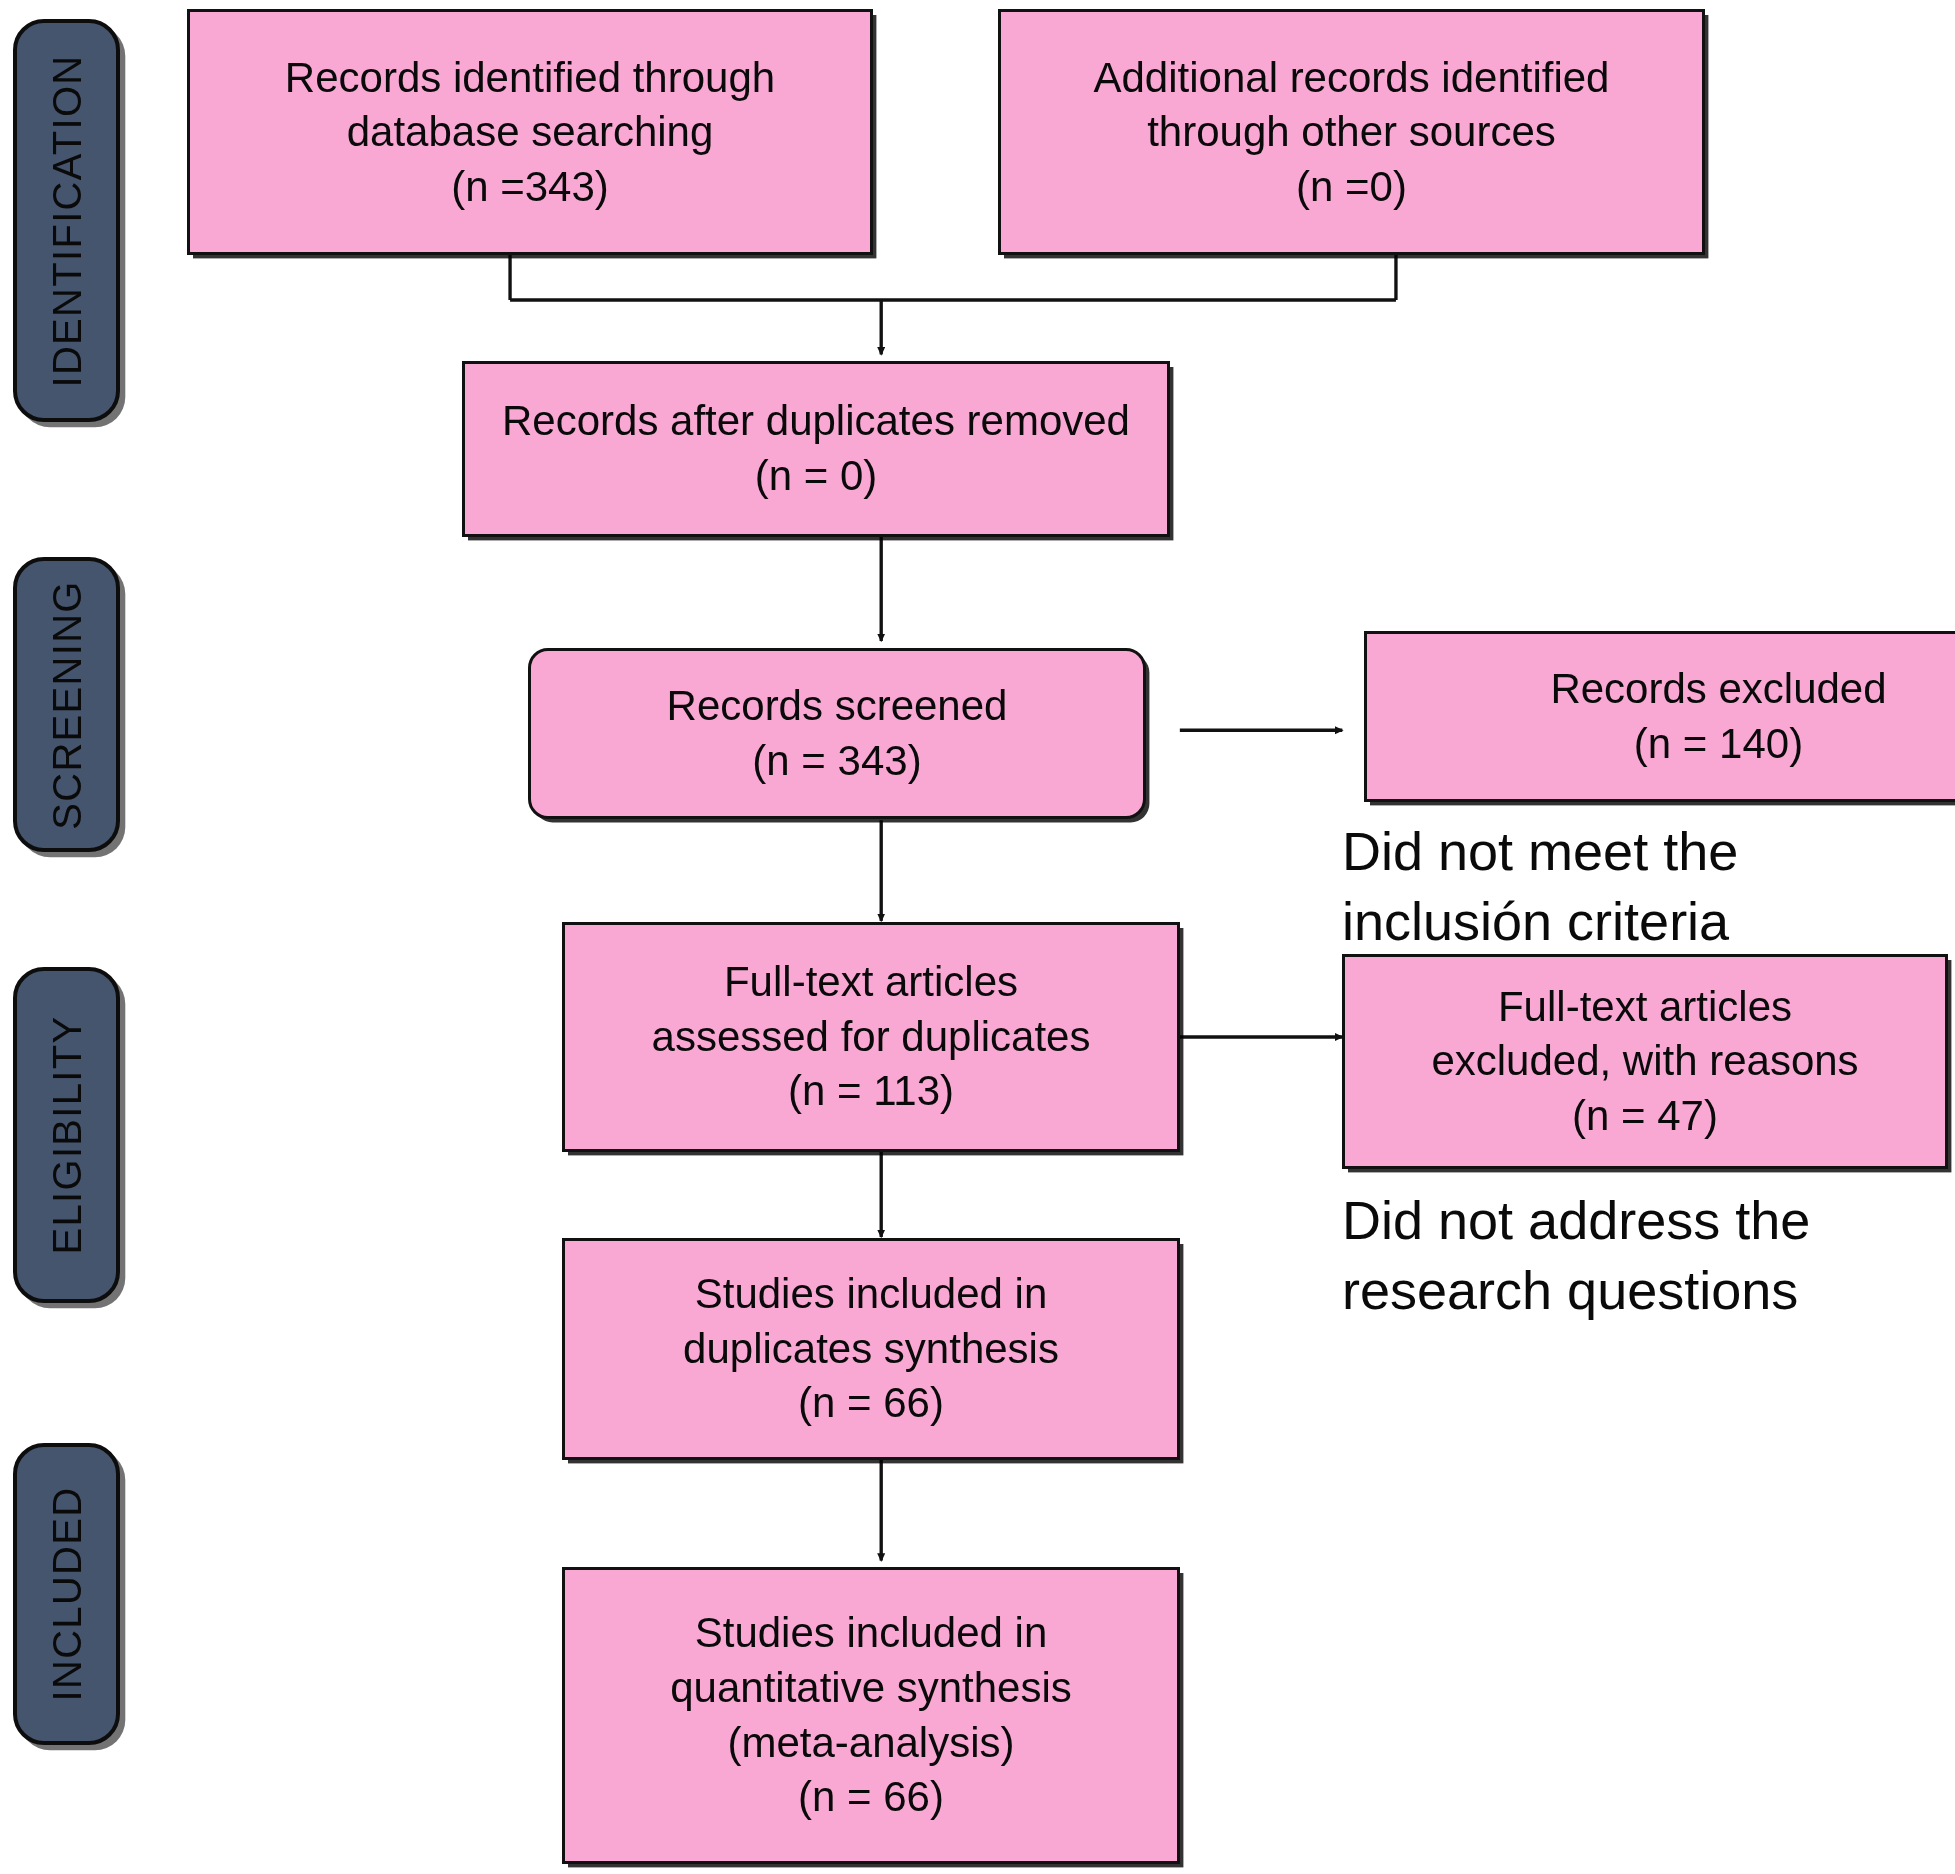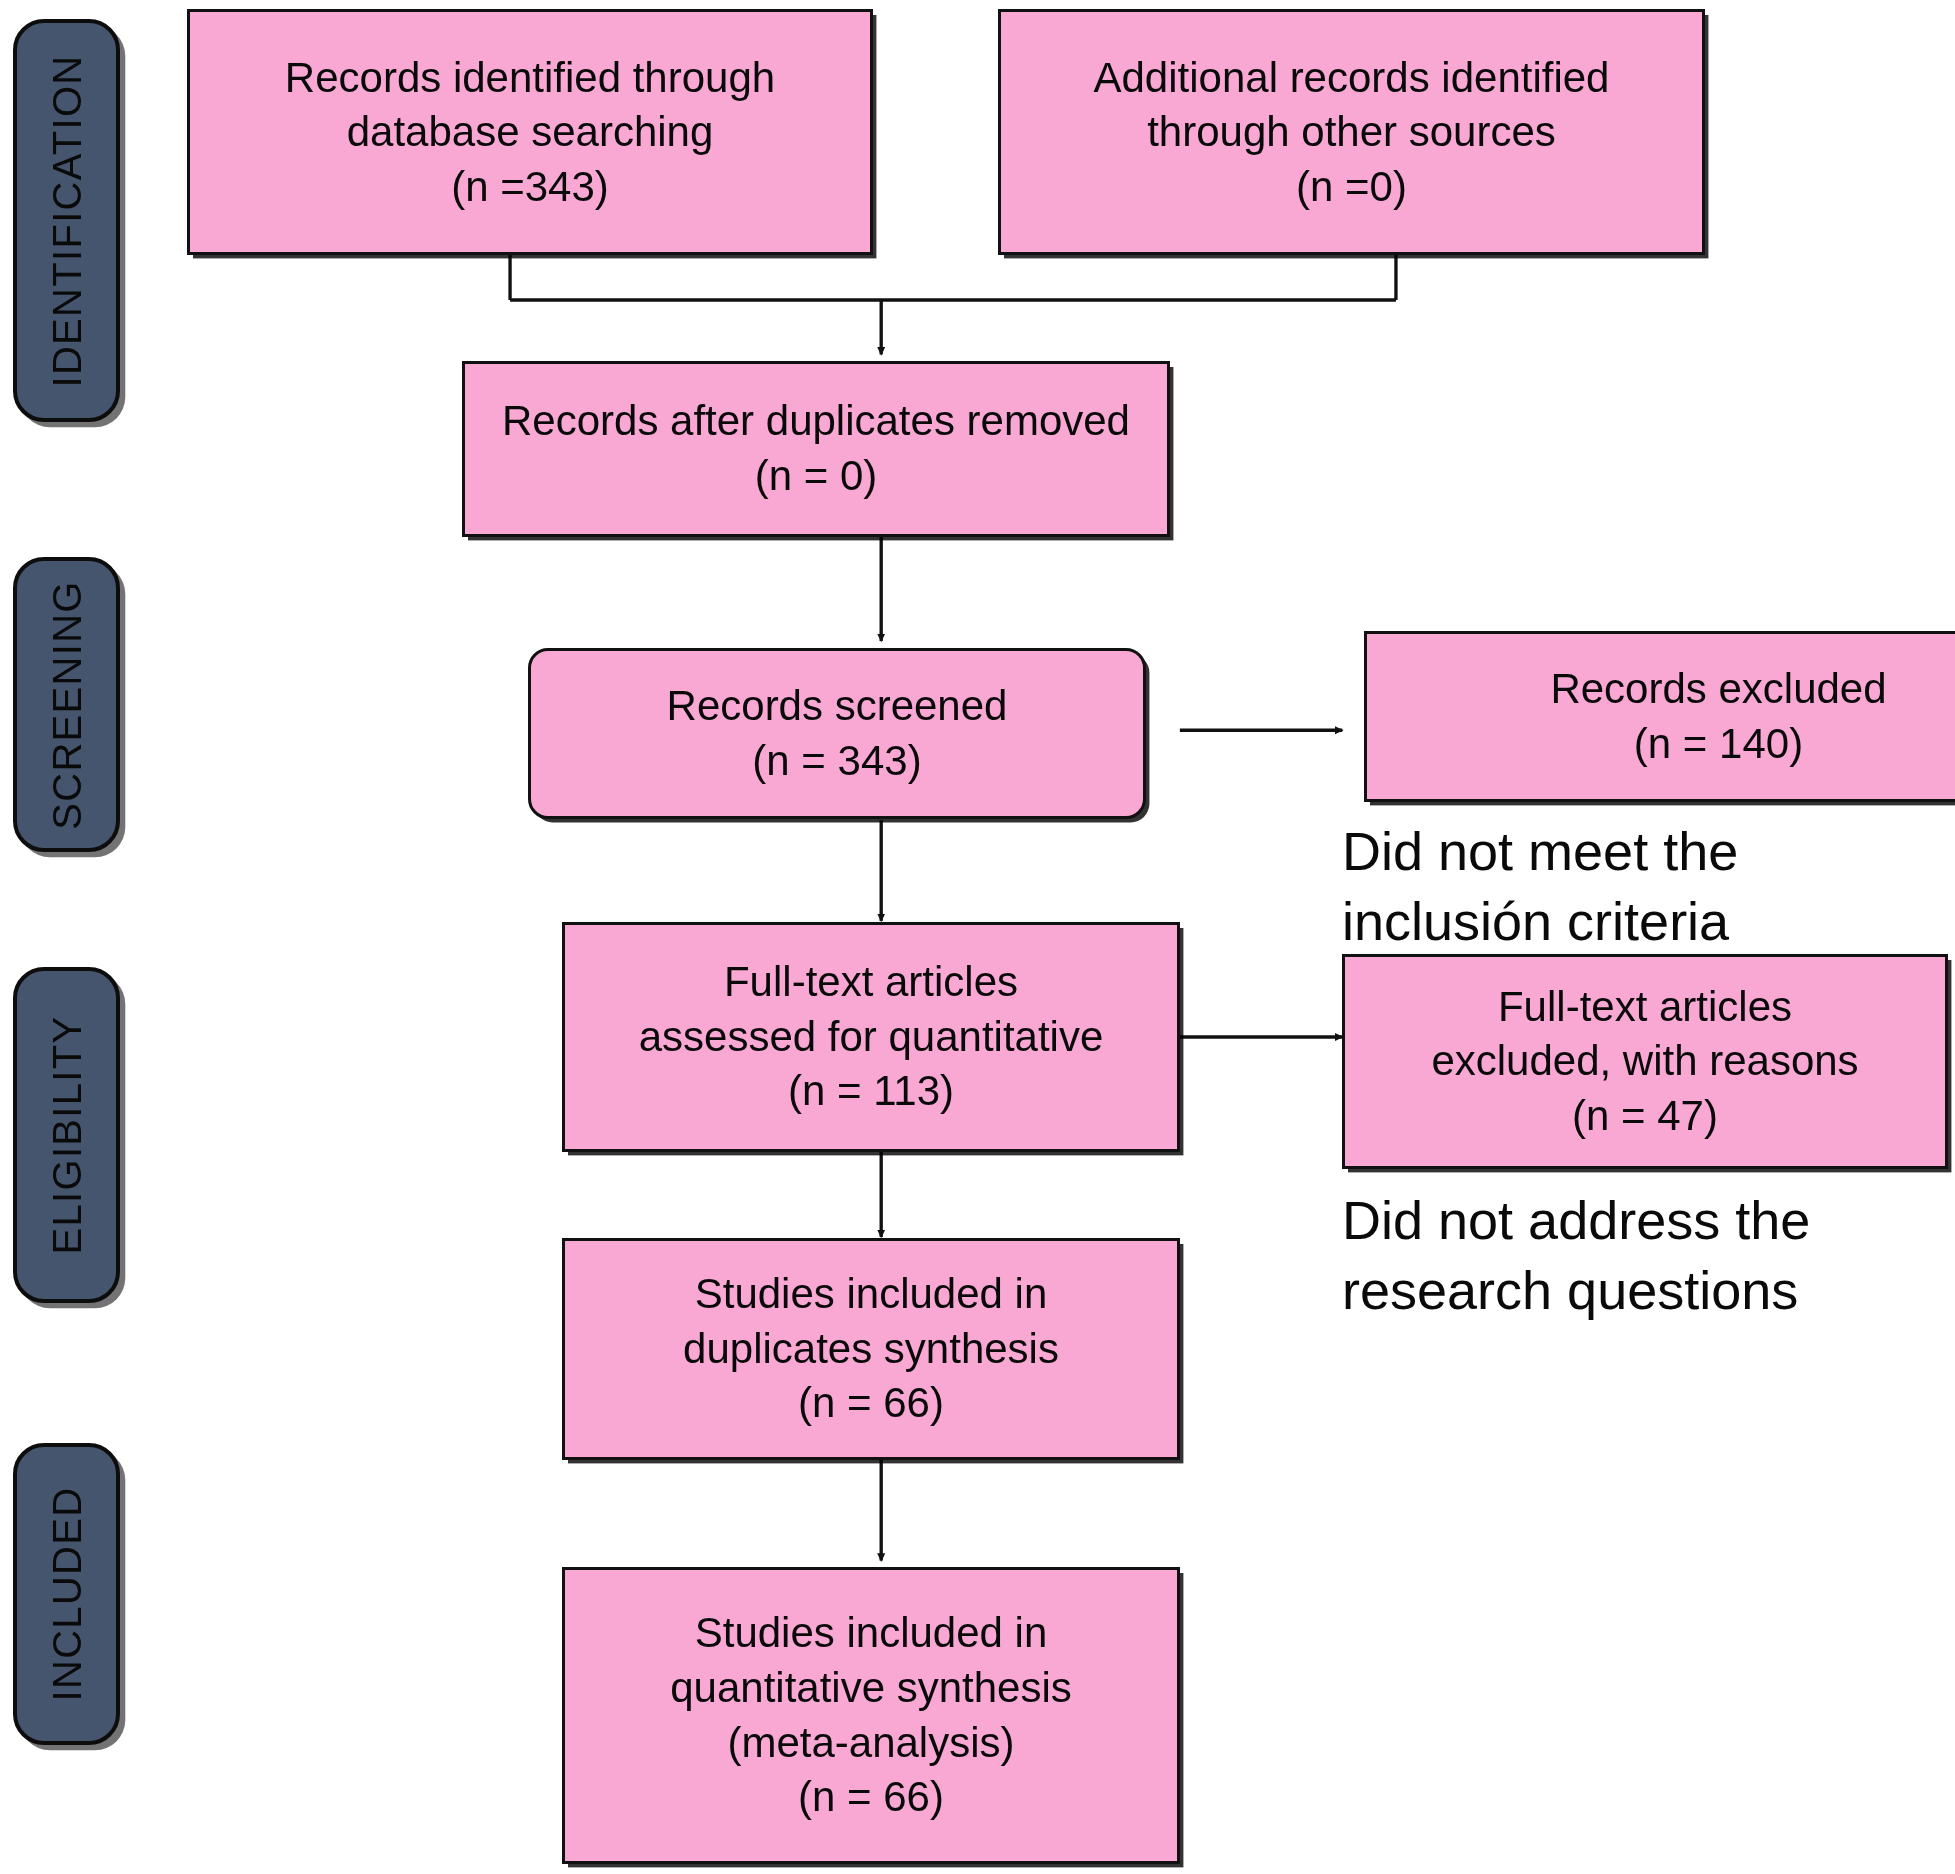--- a/index.html
+++ b/index.html
@@ -164,21 +164,21 @@
     <span class="line">(n = 140)</span>
   </div>
 
   <div class="caption" style="left:1342px; top:816px; width:606px;">
     <span class="line">Did not meet the</span>
     <span class="line">inclusión criteria</span>
   </div>
 
   <div class="flow-box" style="left:562px; top:922px; width:618px; height:230px;">
     <span class="line">Full-text articles</span>
-    <span class="line">assessed for quantitative</span>
+    <span class="line">assessed for duplicates</span>
     <span class="line">(n = 113)</span>
   </div>
 
   <div class="flow-box" style="left:1342px; top:954px; width:606px; height:215px;">
     <span class="line">Full-text articles</span>
     <span class="line">excluded, with reasons</span>
     <span class="line">(n = 47)</span>
   </div>
 
   <div class="caption" style="left:1342px; top:1185px; width:606px;">

